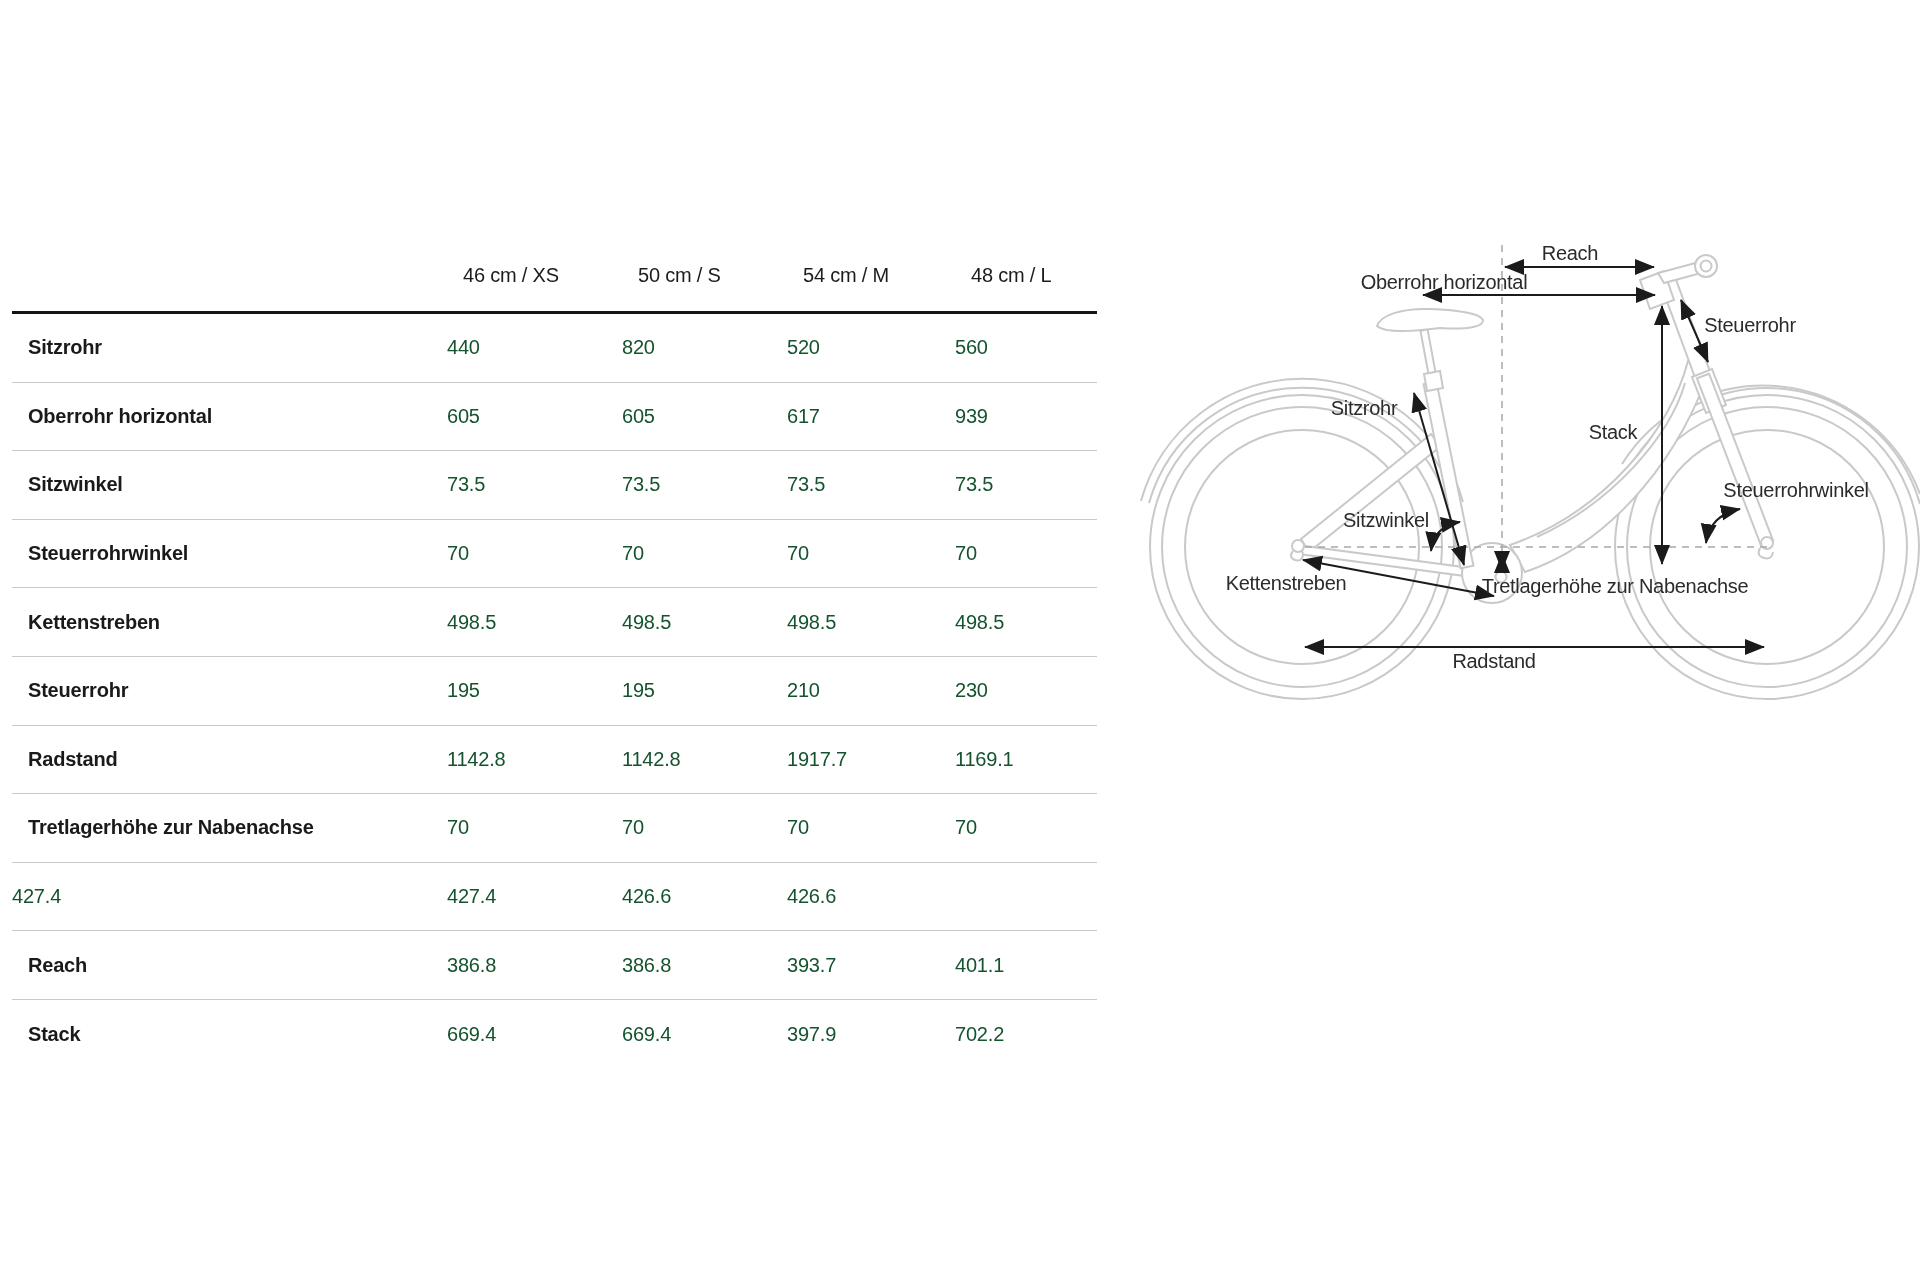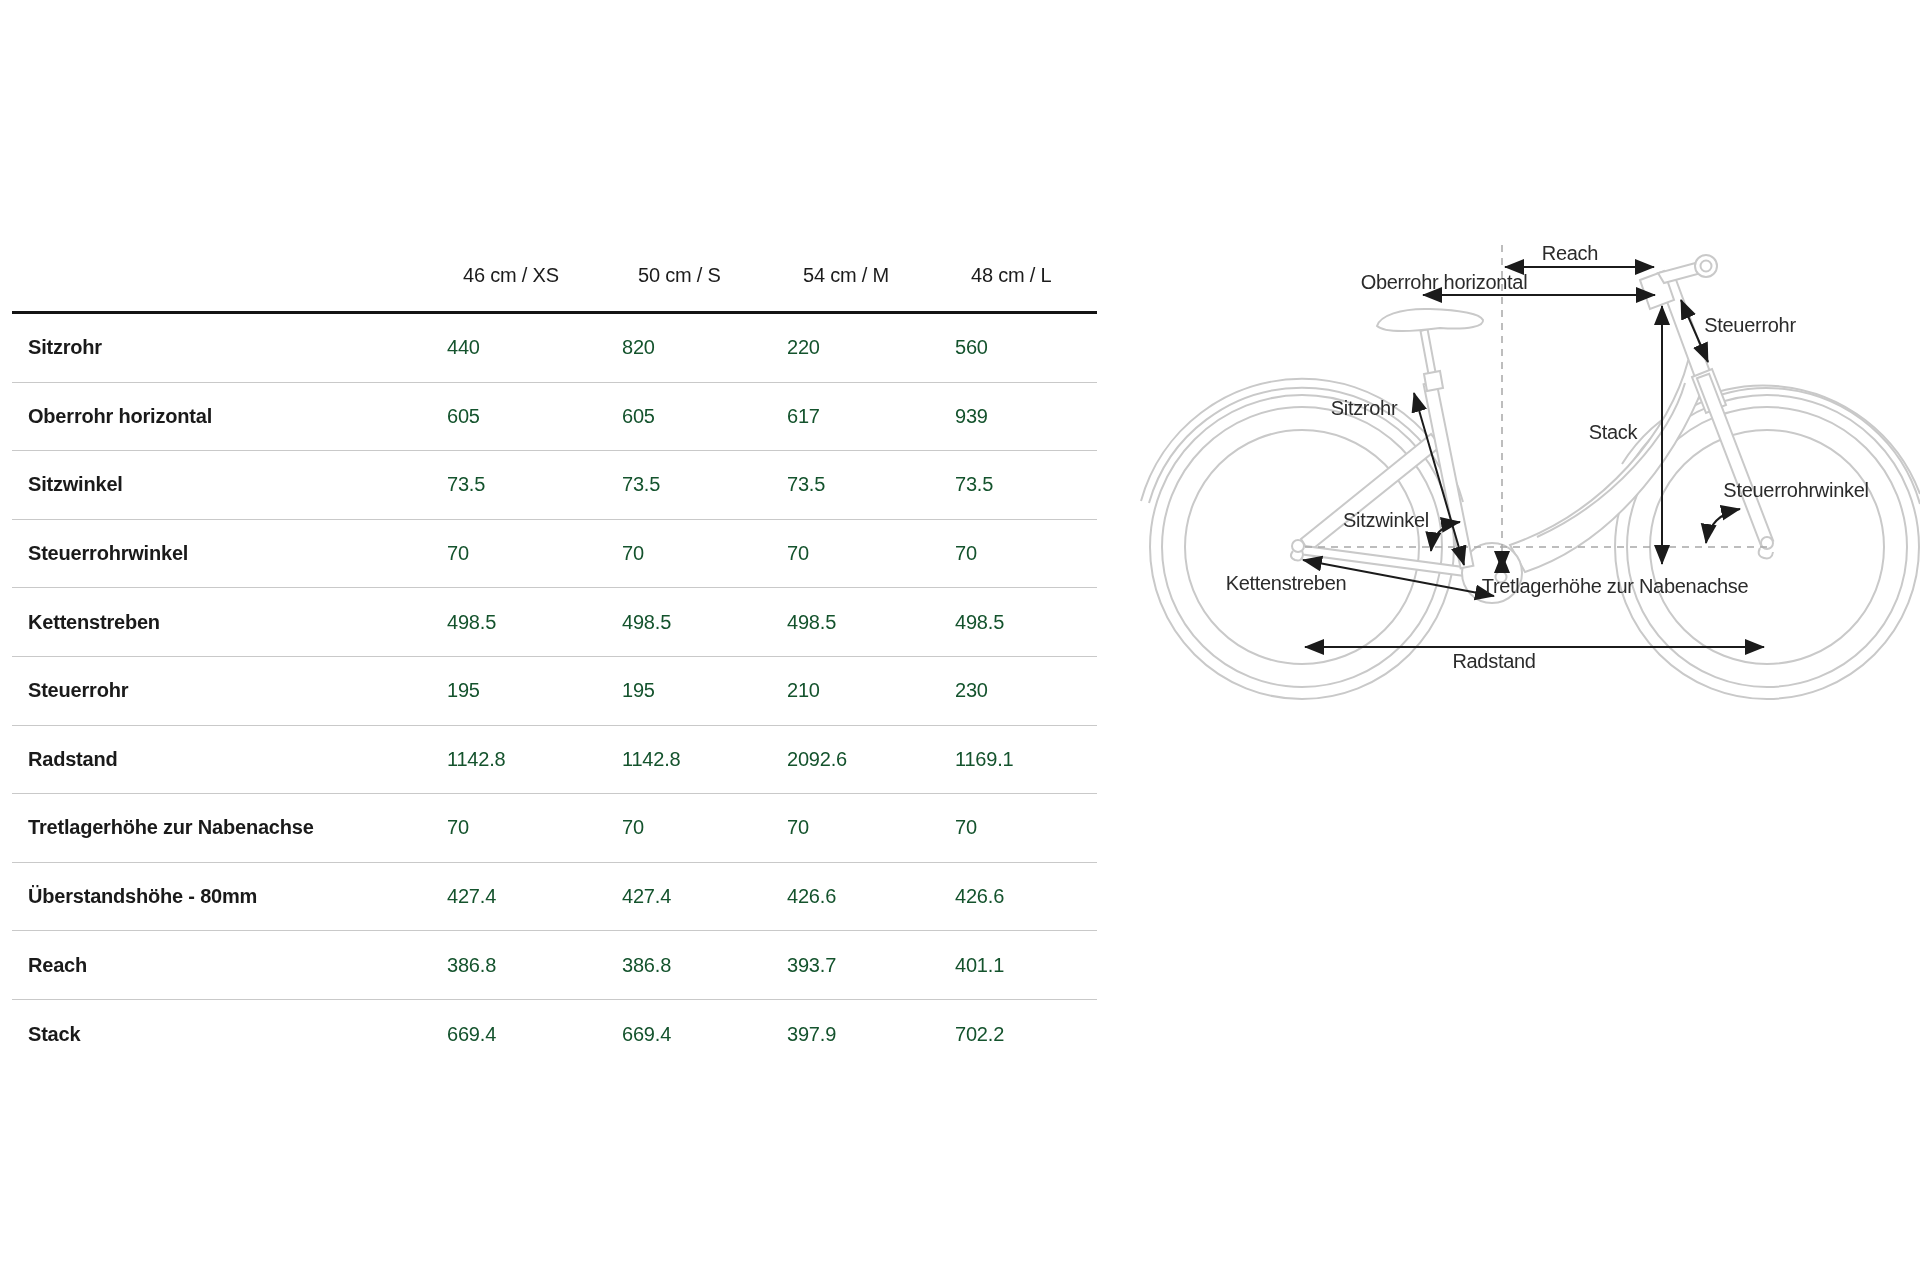--- a/index.html
+++ b/index.html
@@ -65,21 +65,21 @@
         <div class="cell">54 cm / M</div>
         <div class="cell">48 cm / L</div>
       </div>
     <div class="thick-rule"></div>
     <div>
 
     <div class="grid-row trow">
           <div class="cell lbl">Sitzrohr</div>
           <div class="cell val">440</div>
           <div class="cell val">820</div>
-          <div class="cell val">220</div>
+          <div class="cell val">520</div>
           <div class="cell val">560</div>
         </div>
         <div class="grid-row trow">
           <div class="cell lbl">Oberrohr horizontal</div>
           <div class="cell val">605</div>
           <div class="cell val">605</div>
           <div class="cell val">617</div>
           <div class="cell val">939</div>
         </div>
         <div class="grid-row trow">
@@ -107,32 +107,31 @@
           <div class="cell lbl">Steuerrohr</div>
           <div class="cell val">195</div>
           <div class="cell val">195</div>
           <div class="cell val">210</div>
           <div class="cell val">230</div>
         </div>
         <div class="grid-row trow">
           <div class="cell lbl">Radstand</div>
           <div class="cell val">1142.8</div>
           <div class="cell val">1142.8</div>
-          <div class="cell val">2092.6</div>
+          <div class="cell val">1917.7</div>
           <div class="cell val">1169.1</div>
         </div>
         <div class="grid-row trow">
           <div class="cell lbl">Tretlagerhöhe zur Nabenachse</div>
           <div class="cell val">70</div>
           <div class="cell val">70</div>
           <div class="cell val">70</div>
           <div class="cell val">70</div>
         </div>
         <div class="grid-row trow">
-          <div class="cell lbl">Überstandshöhe - 80mm</div>
           <div class="cell val">427.4</div>
           <div class="cell val">427.4</div>
           <div class="cell val">426.6</div>
           <div class="cell val">426.6</div>
         </div>
         <div class="grid-row trow">
           <div class="cell lbl">Reach</div>
           <div class="cell val">386.8</div>
           <div class="cell val">386.8</div>
           <div class="cell val">393.7</div>

